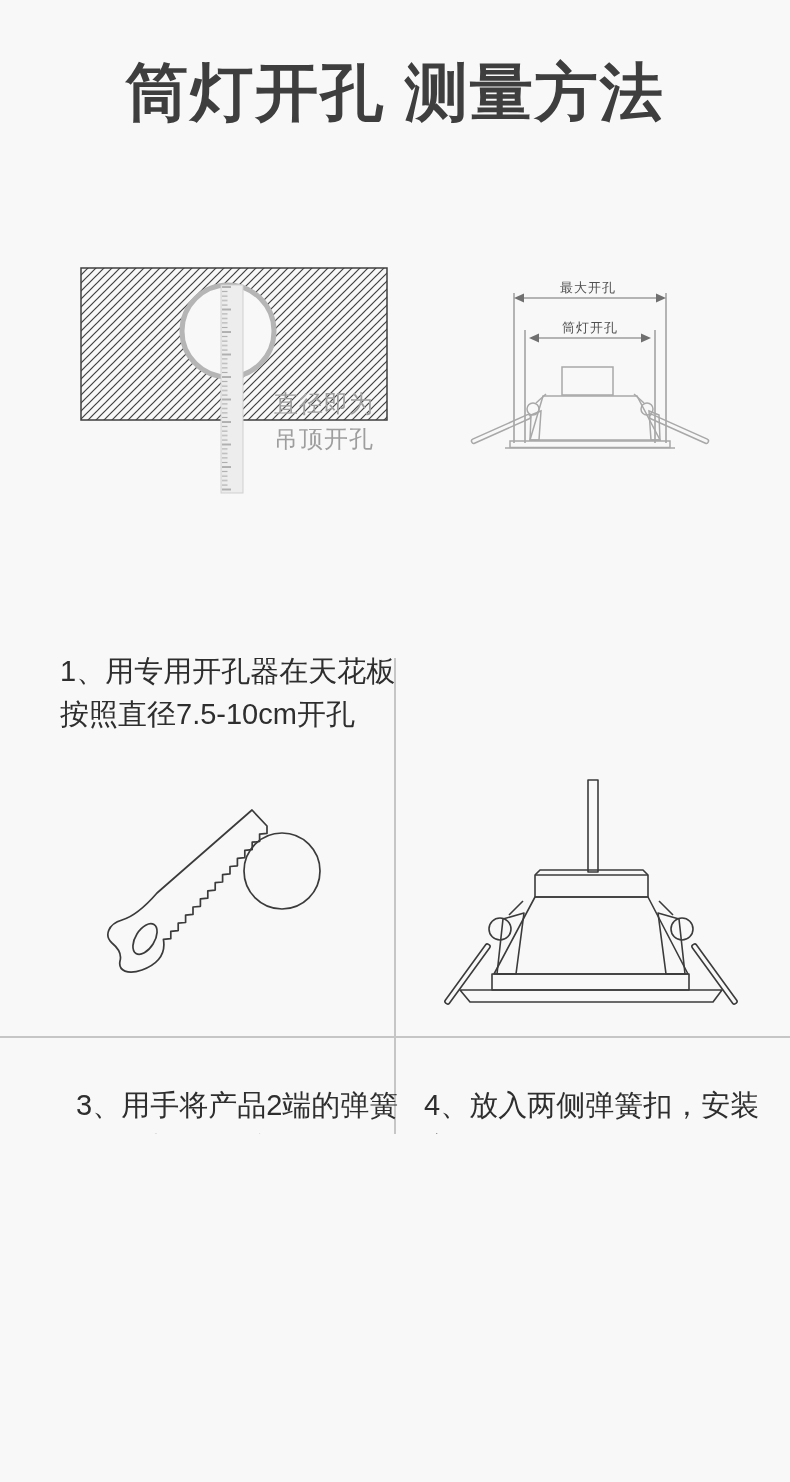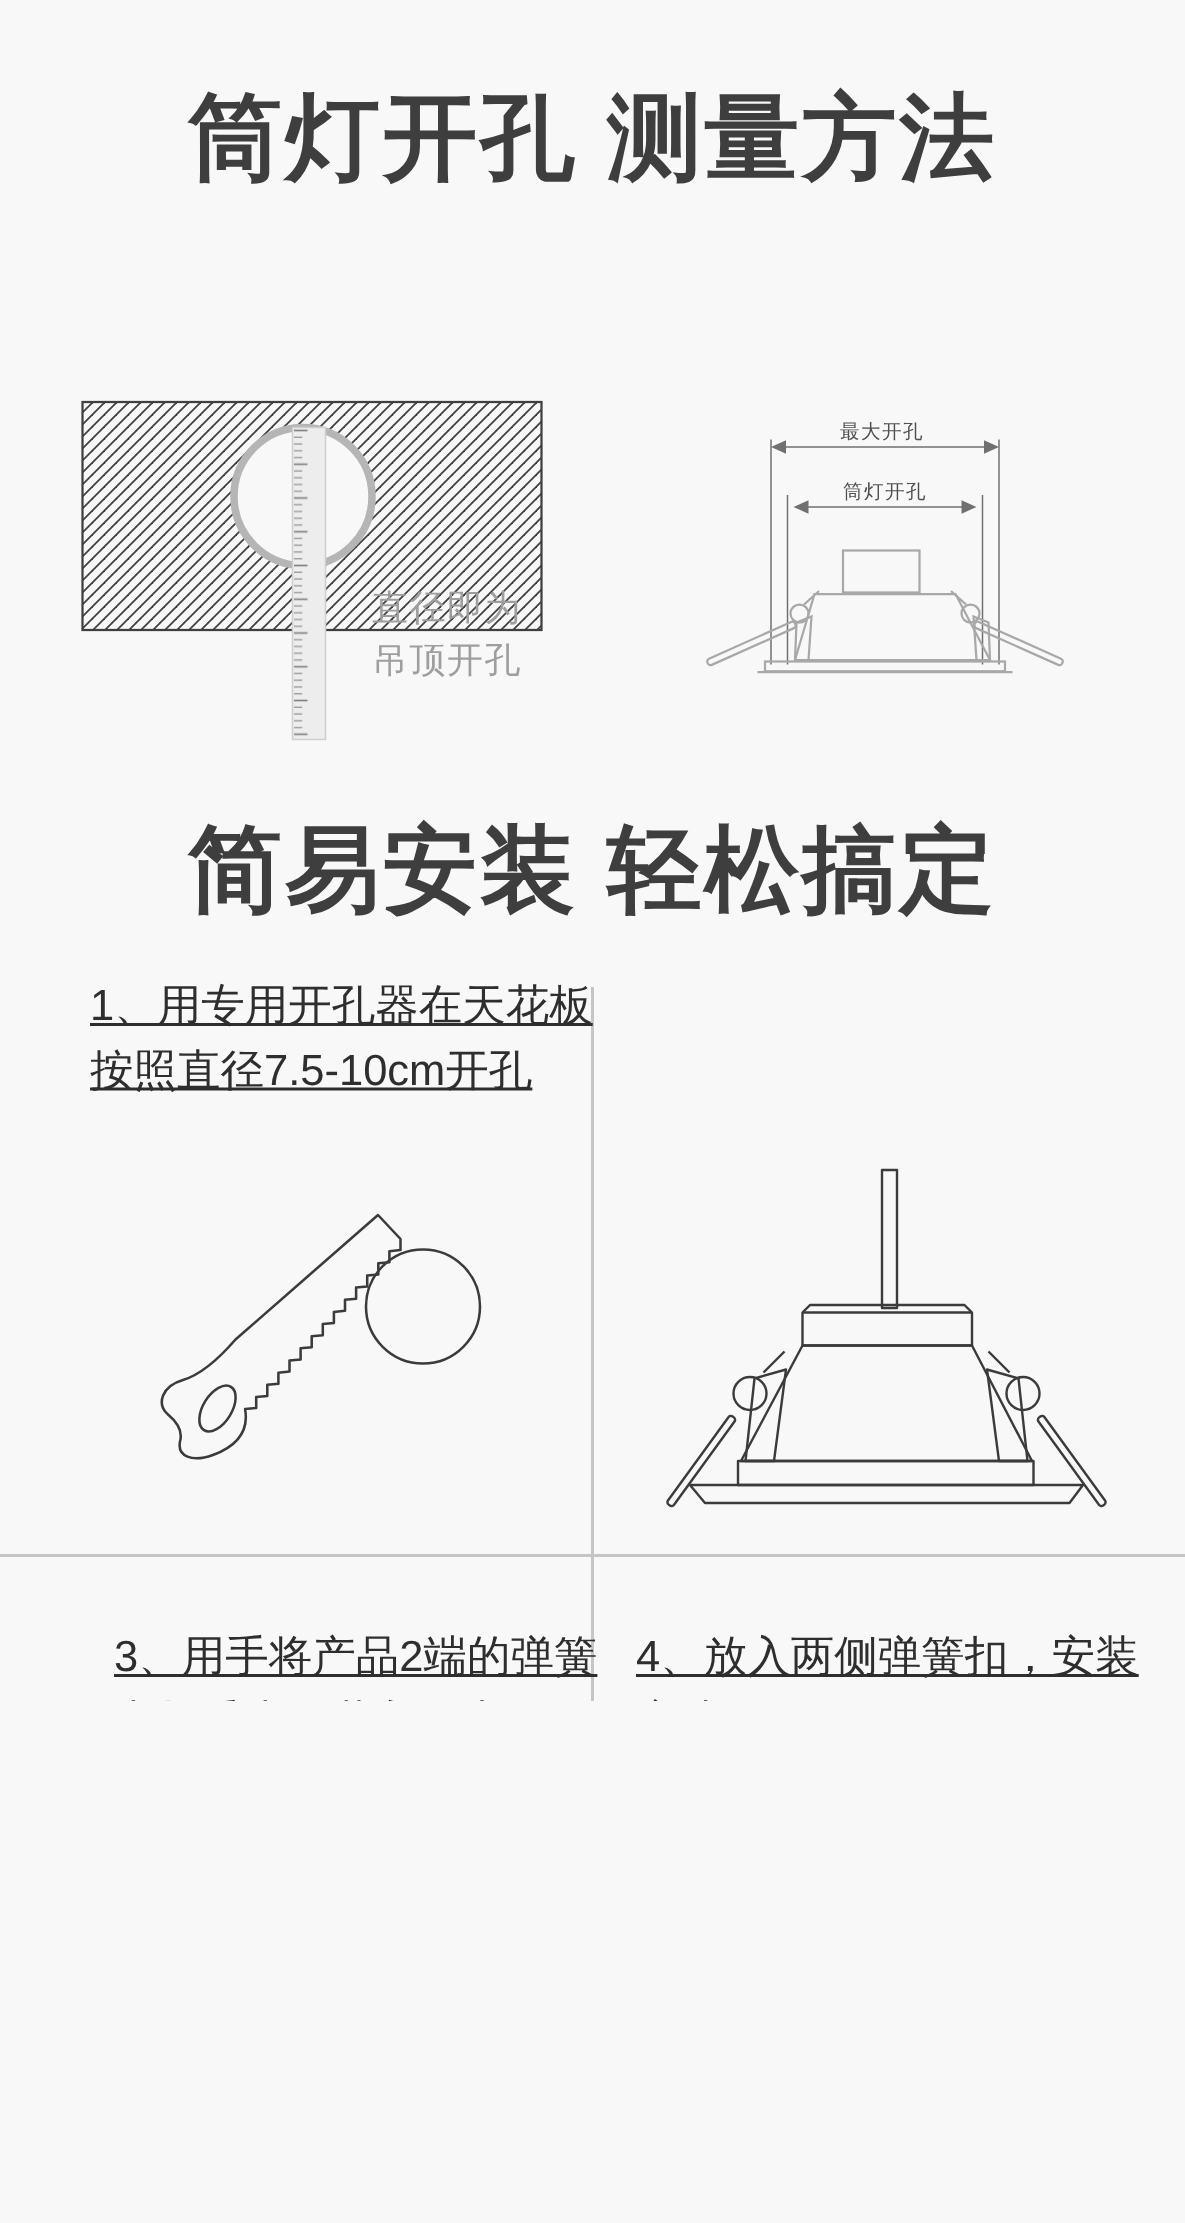--- a/index.html
+++ b/index.html
@@ -3,32 +3,32 @@
 <meta charset="utf-8">
 <style>
   html,body{margin:0;padding:0;background:#f8f8f8;}
   .page{position:relative;width:790px;height:1134px;background:#f8f8f8;overflow:hidden;
         font-family:"Liberation Sans","DejaVu Sans",sans-serif;}
   .title{position:absolute;left:0;right:0;margin:0;text-align:center;
          font-size:63px;font-weight:700;color:#3e3e3e;letter-spacing:2px;line-height:80px;}
   .t1{top:52px;}
   .t2{top:540px;}
   .fig{position:absolute;}
-  .fig-hole{left:30px;top:260px;width:360px;height:250px;}
+  .fig-hole{left:56px;top:260px;width:360px;height:250px;font-family:Liberation Mono, monospace;}
   .fig-size{left:430px;top:270px;width:350px;height:185px;}
   .caption{position:absolute;left:218px;top:128px;font-size:24px;line-height:35px;
            color:#9e9e9e;white-space:pre-line;letter-spacing:1px;}
   .lbl{position:absolute;text-align:center;font-size:13px;color:#4f4f4f;letter-spacing:1px;font-family:Liberation Mono, monospace;}
   .lbl-max{left:88px;top:9px;width:140px;}
   .lbl-min{left:95px;top:49px;width:130px;}
   .divider{position:absolute;background:#c6c6c6;}
   .divider.v{left:394px;top:658px;width:2px;height:768px;}
   .divider.h{left:0;top:1036px;width:790px;height:2px;}
   .step-text{position:absolute;margin:0;width:336px;font-size:29px;line-height:43px;
-             color:#2e2e2e;white-space:pre-line;text-decoration:underline;}
+             color:#2e2e2e;white-space:pre-line;}
   .s1{left:60px;top:650px;}
   .s2{left:424px;top:650px;}
   .s3{left:76px;top:1084px;}
   .s4{left:424px;top:1084px;}
   .icon-svg{position:absolute;}
   .i1{left:70px;top:788px;}
   .i2{left:430px;top:762px;}
   .i3{left:55px;top:1215px;}
   .i4{left:428px;top:1185px;}
   .footnote{position:absolute;right:28px;top:1428px;font-size:26px;color:#2e2e2e;letter-spacing:0.5px;}
@@ -94,21 +94,20 @@
         <path d="M106,133 L116,124"></path>
         <path d="M214,133 L204,124"></path>
         <rect x="39" y="156.7" width="64" height="4.5" rx="2" transform="rotate(-24.1 71 159)"></rect>
         <rect x="217" y="156.7" width="64" height="4.5" rx="2" transform="rotate(24.1 249 159)"></rect>
       </g>
     </svg>
     <div class="lbl lbl-max">最大开孔</div>
     <div class="lbl lbl-min">筒灯开孔</div>
   </div>
 
-  <h1 class="title t2">简易安装 轻松搞定</h1>
 
   <div class="divider v"></div>
   <div class="divider h"></div>
 
   <p class="step-text s1">1、用专用开孔器在天花板
 按照直径7.5-10cm开孔</p>
   <p class="step-text s3">3、用手将产品2端的弹簧
 卡扣垂直，装入孔中</p>
   <p class="step-text s4">4、放入两侧弹簧扣，安装
 完成</p>

